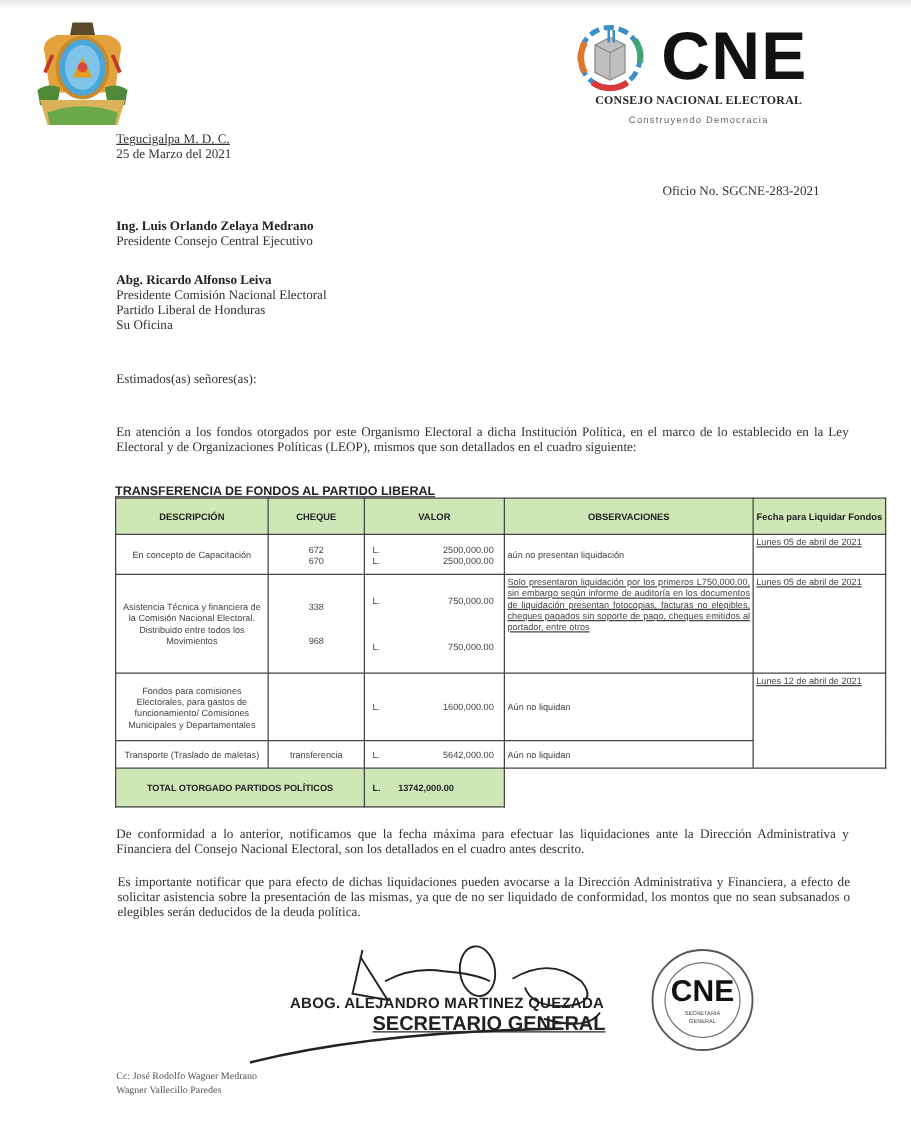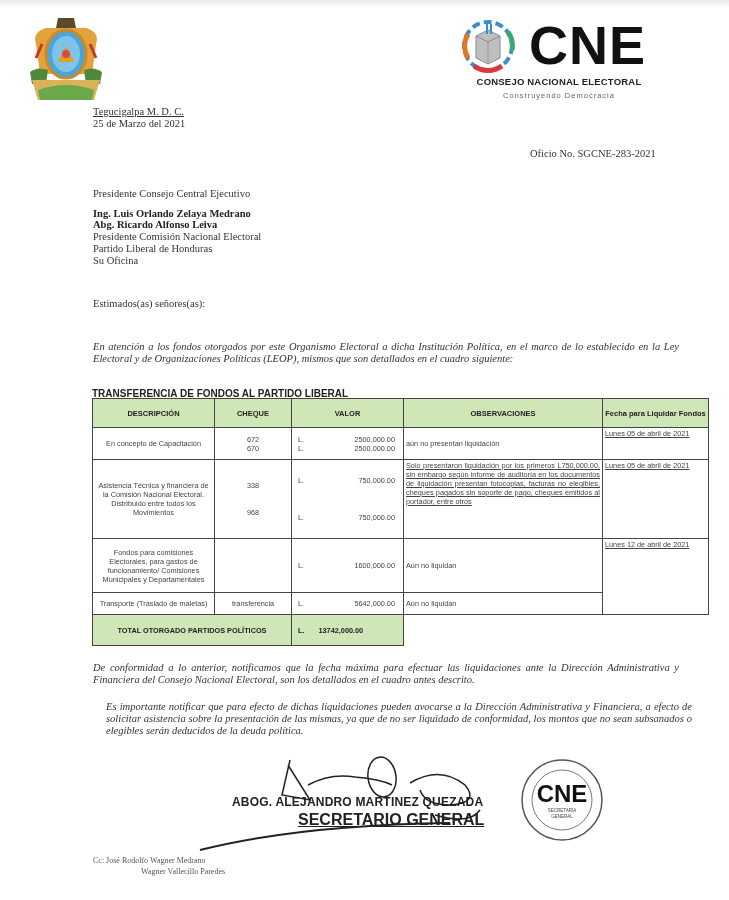--- a/index.html
+++ b/index.html
@@ -9,24 +9,24 @@
   .abs { position: absolute; }
   .serif { font-family: "Liberation Serif", serif; font-size: 10.5px; line-height: 12px; color: #333; }
   .bold { font-weight: bold; color: #222; }
 
   
   .coat { left: 28px; top: 14px; width: 76px; height: 88px; }
 
   
   .cne-logo { left: 454px; top: 16px; width: 210px; height: 88px; }
   .cne-big { position: absolute; left: 75px; top: 2px; font-family: "Liberation Sans", sans-serif; font-weight: 900; font-size: 54px; letter-spacing: 1px; color: #111; line-height: 54px; }
-  .cne-sub { position: absolute; left: 0; top: 60px; width: 210px; text-align: center; font-family: Liberation Sans, sans-serif; font-weight: bold; font-size: 9.5px; color: #222; letter-spacing: 0.2px; }
+  .cne-sub { position: absolute; left: 0; top: 60px; width: 210px; text-align: center; font-family: Liberation Serif, serif; font-weight: bold; font-size: 9.5px; color: #222; letter-spacing: 0.2px; }
   .cne-tag { position: absolute; left: 0; top: 75px; width: 210px; text-align: center; font-family: "Liberation Sans", sans-serif; font-size: 7.5px; color: #666; letter-spacing: 1px; }
 
-  .justify { text-align: justify; text-align-last: left; font-style: italic; }
+  .justify { text-align: justify; text-align-last: left; }
 
   
   .tbl-title { left: 92px; top: 388px; width: 510px; font-family: "Liberation Sans", sans-serif; font-weight: bold; font-size: 10px; color: #222; text-decoration: underline; }
   table.funds { position: absolute; left: 92px; top: 398px; border-collapse: collapse; font-family: "Liberation Sans", sans-serif; font-size: 7.3px; color: #444; padding-left: 12px; }
   table.funds td, table.funds th { border: 1.5px solid #444; vertical-align: middle; padding: 1px 2px; line-height: 9px; }
   table.funds th { background: #cfe6b6; font-weight: bold; color: #222; text-align: center; font-size: 7.5px; }
   .c { text-align: center; }
   .top { vertical-align: top !important; text-decoration: underline; }
   .val { display: flex; justify-content: space-between; padding: 0 6px 0 4px; }
   .total td.tot { background: #cfe6b6; font-weight: bold; color: #222; text-align: center; }
@@ -73,21 +73,21 @@
   <div class="cne-big">CNE</div>
   <div class="cne-sub">CONSEJO NACIONAL ELECTORAL</div>
   <div class="cne-tag">Construyendo Democracia</div>
 </div>
 
 <div class="abs serif" style="left:93px;top:106px;text-decoration:underline;">Tegucigalpa M. D. C.</div>
 <div class="abs serif" style="left:93px;top:118px;">25 de Marzo del 2021</div>
 
 <div class="abs serif" style="left:530px;top:148px;">Oficio No. SGCNE-283-2021</div>
 
-<div class="abs serif bold" style="left:93px;top:176px;margin-top:32px;">Ing. Luis Orlando Zelaya Medrano</div>
+<div class="abs serif bold" style="left:93px;top:176px;">Ing. Luis Orlando Zelaya Medrano</div>
 <div class="abs serif" style="left:93px;top:188px;">Presidente Consejo Central Ejecutivo</div>
 
 <div class="abs serif bold" style="left:93px;top:219px;">Abg. Ricardo Alfonso Leiva</div>
 <div class="abs serif" style="left:93px;top:231px;">Presidente Comisión Nacional Electoral</div>
 <div class="abs serif" style="left:93px;top:243px;">Partido Liberal de Honduras</div>
 <div class="abs serif" style="left:93px;top:255px;">Su Oficina</div>
 
 <div class="abs serif" style="left:93px;top:298px;">Estimados(as) señores(as):</div>
 
 <div class="abs serif justify" style="left:93px;top:341px;width:586px;">En atención a los fondos otorgados por este Organismo Electoral a dicha Institución Política, en el marco de lo establecido en la Ley Electoral y de Organizaciones Políticas (LEOP), mismos que son detallados en el cuadro siguiente:</div>
@@ -185,21 +185,21 @@
           </div>
     </td>
     <td class="nob"></td>
     <td class="nob"></td>
   </tr>
 </tbody>
   </table>
 
 <div class="abs serif justify" style="left:93px;top:662px;width:586px;">De conformidad a lo anterior, notificamos que la fecha máxima para efectuar las liquidaciones ante la Dirección Administrativa y Financiera del Consejo Nacional Electoral, son los detallados en el cuadro antes descrito.</div>
 
-<div class="abs serif justify" style="left:106px;top:701px;width:586px;">Es importante notificar que para efecto de dichas liquidaciones pueden avocarse a la  Dirección Administrativa y Financiera, a efecto de solicitar asistencia sobre la presentación de las mismas, ya que de no ser liquidado de conformidad, los montos que no sean subsanados o elegibles serán deducidos de la deuda política.</div>
+<div class="abs serif justify" style="left:94px;top:701px;width:586px;">Es importante notificar que para efecto de dichas liquidaciones pueden avocarse a la  Dirección Administrativa y Financiera, a efecto de solicitar asistencia sobre la presentación de las mismas, ya que de no ser liquidado de conformidad, los montos que no sean subsanados o elegibles serán deducidos de la deuda política.</div>
 
 <svg class="abs" style="left:180px;top:755px;" width="360" height="100" viewBox="0 0 360 100">
   <path d="M110 5 L102 40 L130 45 L108 10" fill="none" stroke="#222" stroke-width="1.5"></path>
   <path d="M128 30 Q150 18 175 22 Q200 24 212 30" fill="none" stroke="#222" stroke-width="1.5"></path>
   <ellipse cx="202" cy="22" rx="14" ry="20" fill="none" stroke="#222" stroke-width="1.5" transform="rotate(-8 202 22)"></ellipse>
   <path d="M230 28 Q260 10 285 30 Q300 48 270 50 Q245 50 240 35" fill="none" stroke="#222" stroke-width="1.5"></path>
   <path d="M255 60 Q290 70 300 55" fill="none" stroke="#222" stroke-width="1.5"></path>
   <path d="M20 95 Q120 70 270 68" fill="none" stroke="#222" stroke-width="2"></path>
 </svg>
 
@@ -209,13 +209,13 @@
 <div class="abs seal">
   <svg width="84" height="84" viewBox="0 0 84 84">
     <circle cx="42" cy="42" r="40" fill="none" stroke="#555" stroke-width="1.5"></circle>
     <circle cx="42" cy="42" r="30" fill="none" stroke="#777" stroke-width="1"></circle>
   </svg>
   <div class="abs" style="left:0;top:24px;width:84px;text-align:center;font-family:'Liberation Sans',sans-serif;font-weight:900;font-size:24px;color:#111;line-height:24px;">CNE</div>
   <div class="abs" style="left:22px;top:50px;width:40px;text-align:center;font-family:'Liberation Sans',sans-serif;font-size:4.5px;color:#444;line-height:6px;">SECRETARIA GENERAL</div>
 </div>
 
 <div class="abs serif" style="left:93px;top:856px;font-size:8px;line-height:10px;color:#555;">Cc: José Rodolfo Wagner Medrano</div>
-<div class="abs serif" style="left:93px;top:867px;font-size:8px;line-height:10px;color:#555;margin-left:48px;">Wagner Vallecillo Paredes</div>
+<div class="abs serif" style="left:93px;top:867px;font-size:8px;line-height:10px;color:#555;">Wagner Vallecillo Paredes</div>
 
 </body></html>

